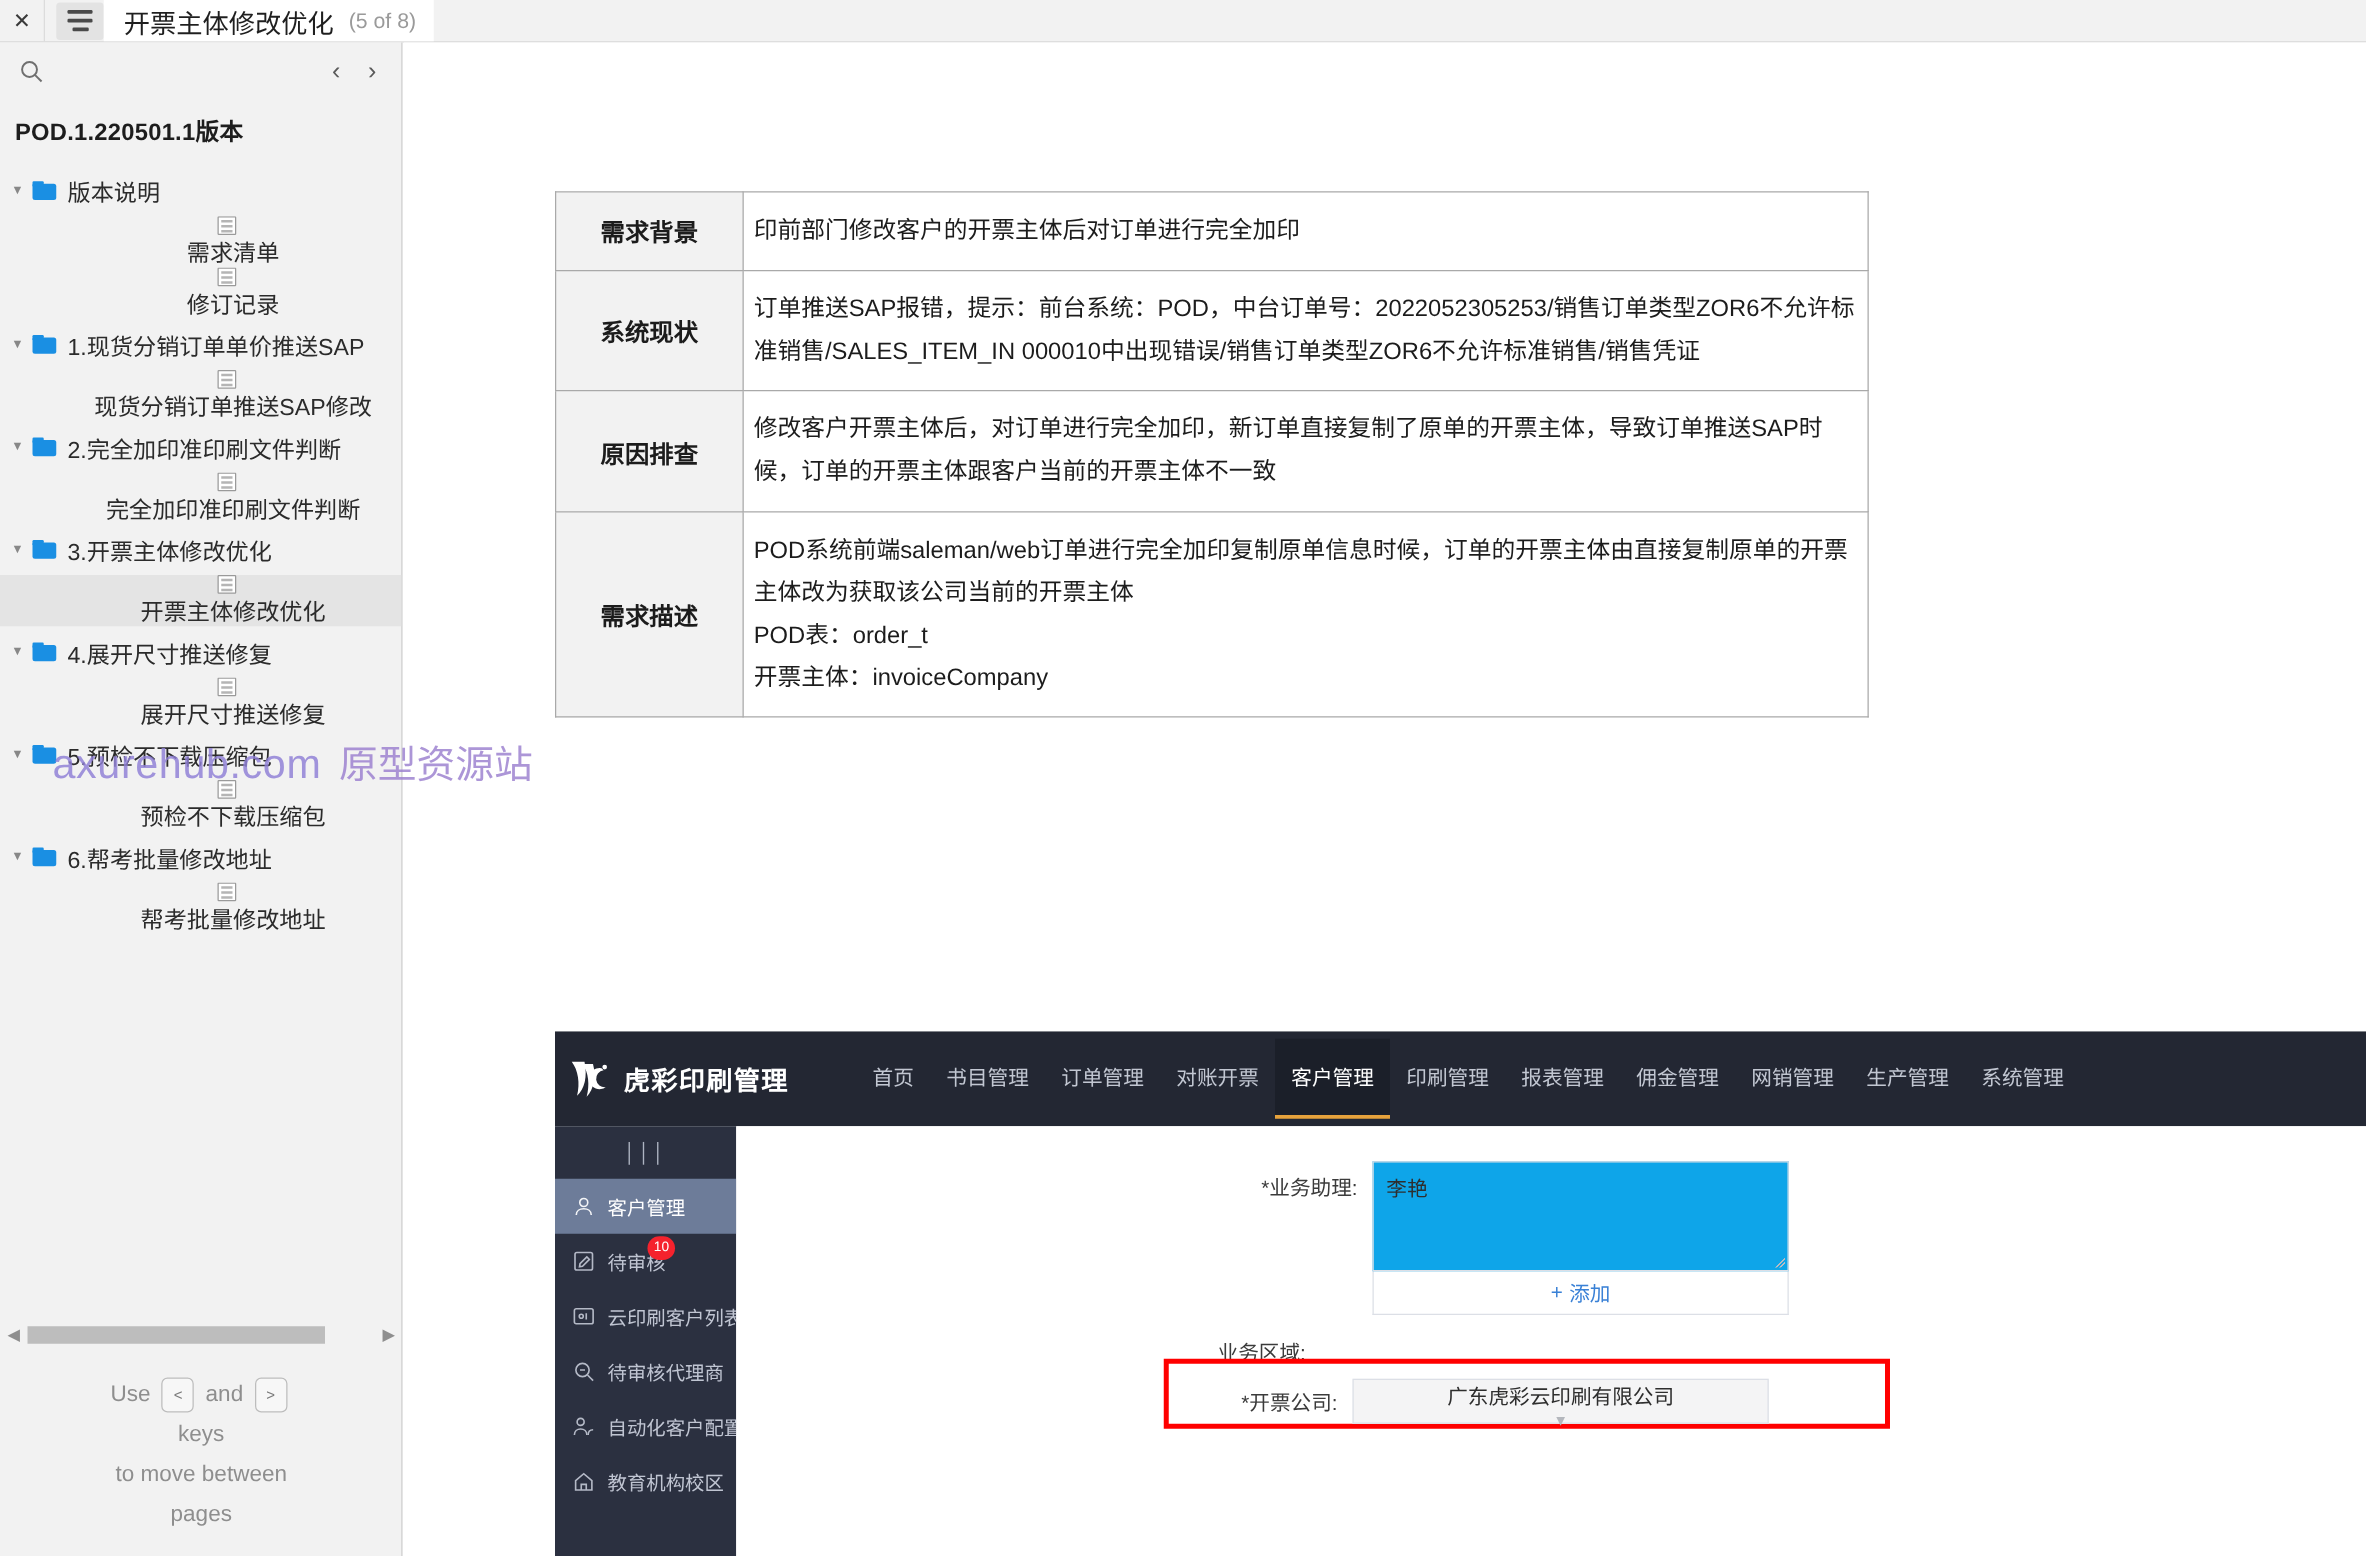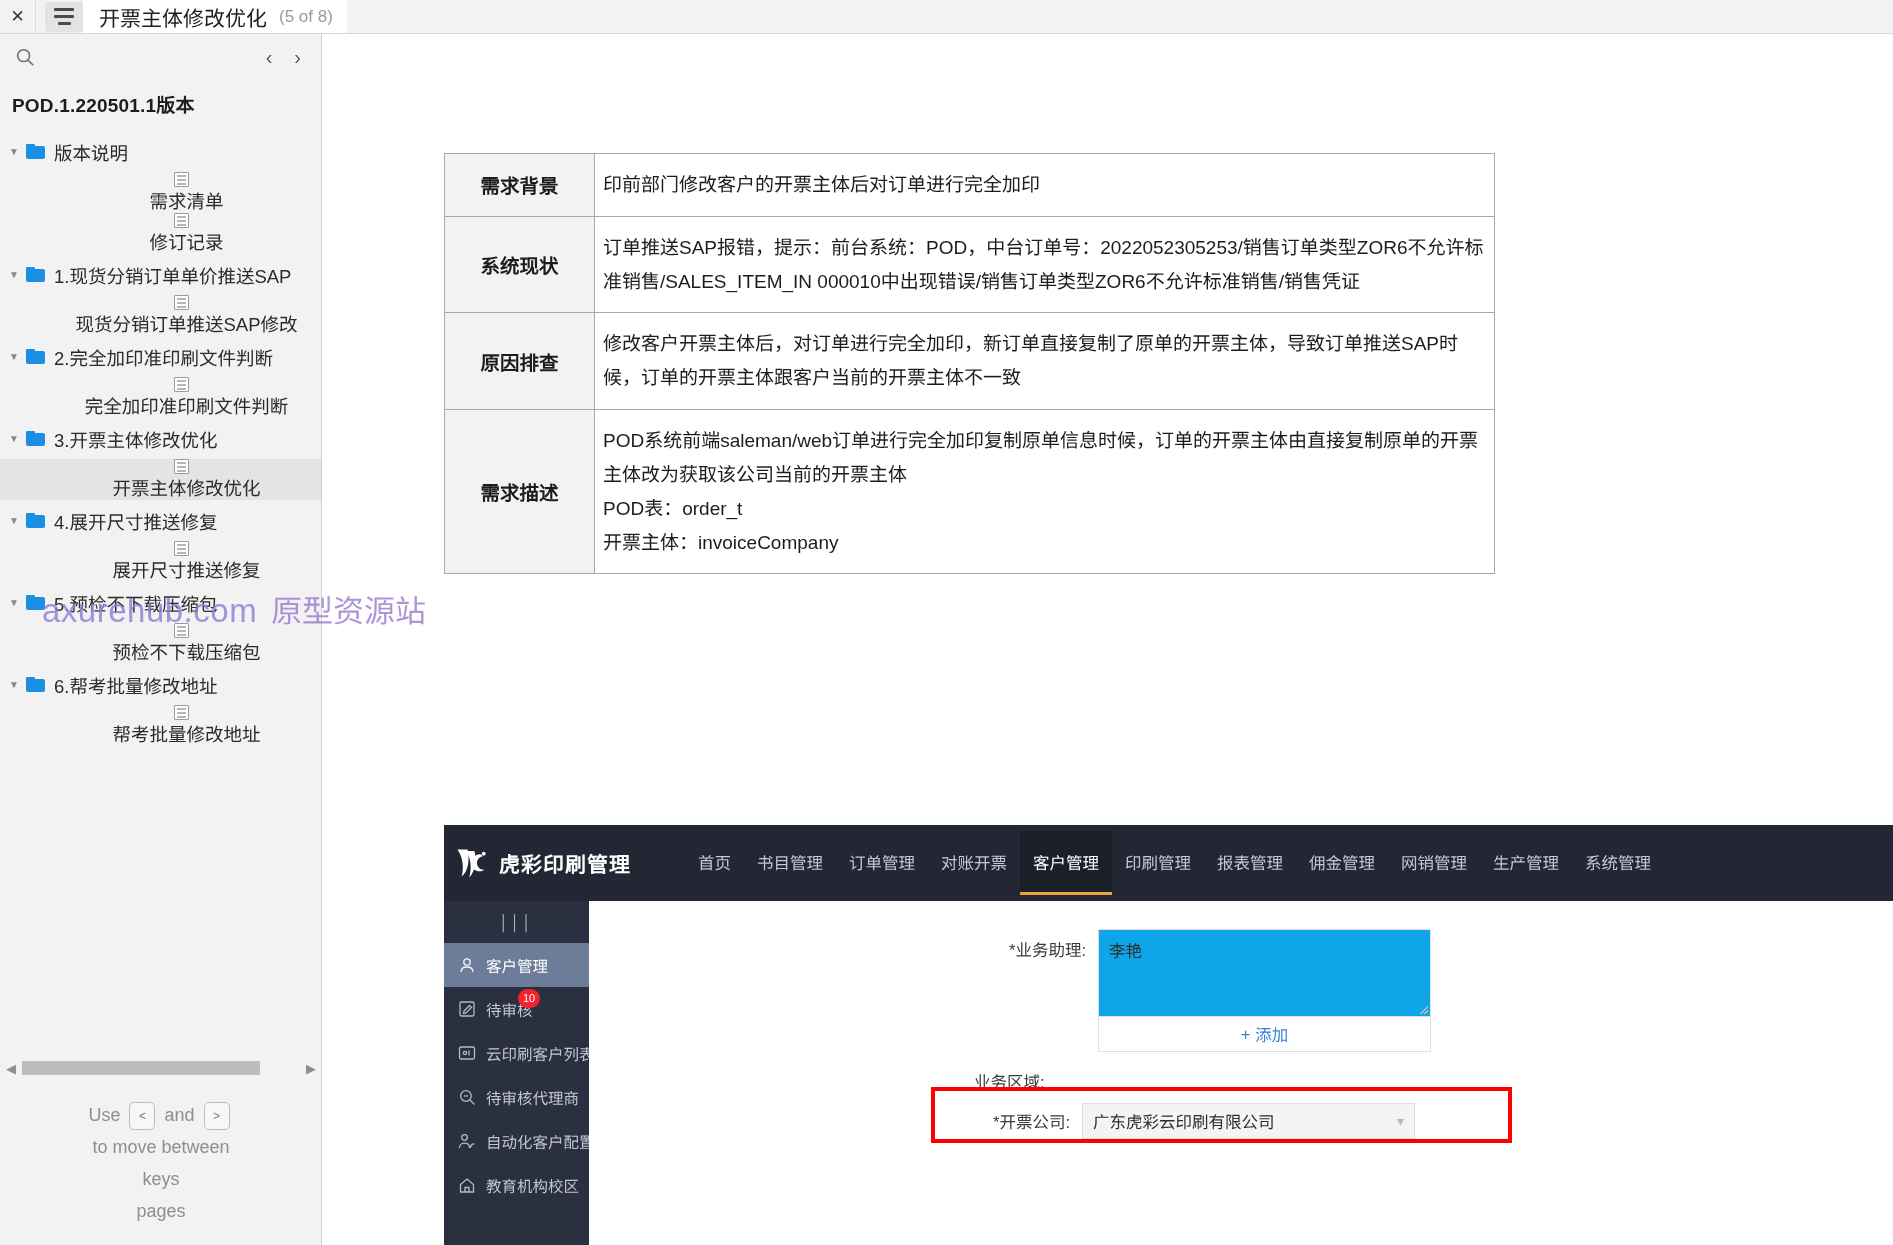--- a/index.html
+++ b/index.html
@@ -196,21 +196,21 @@
   }
   #redbox {
     position:absolute; left: 342px; top: 186px; width: 581px; height: 56px;
     border: 4px solid #ff0000; background: transparent; pointer-events: none;
   }
   #company-row { position:absolute; left: 361px; top: 202px; display:flex; align-items:center; }
   #company-label { width: 120px; text-align:right; font-size: 16.5px; color:#3b3b3b; white-space:nowrap;}
   #company-select {
     margin-left: 12px; width: 333px; height: 36px; border: 1px solid #dcdfe6;
     background: #f4f4f5; display:flex; align-items:center; padding: 0 10px;
-    font-size: 16.5px; color: #2e2e2e; cursor: pointer; justify-content: space-between;
+    font-size: 16.5px; color: #2e2e2e; cursor: pointer; justify-content: space-between; flex-direction: column;
   }
   #company-select .chev { color:#b4b7bd; font-size: 14px; }
 
   
   #watermark {
     position: absolute; left: 42px; top: 586px; z-index: 40; pointer-events: none;
     display: flex; align-items: baseline; gap: 14px; opacity: .82;
   }
   #watermark .wm-a { font-size: 33px; color: #8f7fd6; letter-spacing: .5px; }
   #watermark .wm-b { font-size: 31px; color: #9b7fcf; }
@@ -324,22 +324,22 @@
     <div class="arrow">▶</div>
   </div>
 
   <div id="sb-hint">
     <div>
       <span>Use</span>
       <span class="keycap">&lt;</span>
       <span>and</span>
       <span class="keycap">&gt;</span>
     </div>
+    <div>keys</div>
     <div>to move between</div>
-    <div>keys</div>
     <div>pages</div>
   </div>
 </div>
 
 <div id="watermark">
   <span class="wm-a">axurehub.com</span>
   <span class="wm-b">原型资源站</span>
 </div>
 
 <div id="canvas">

